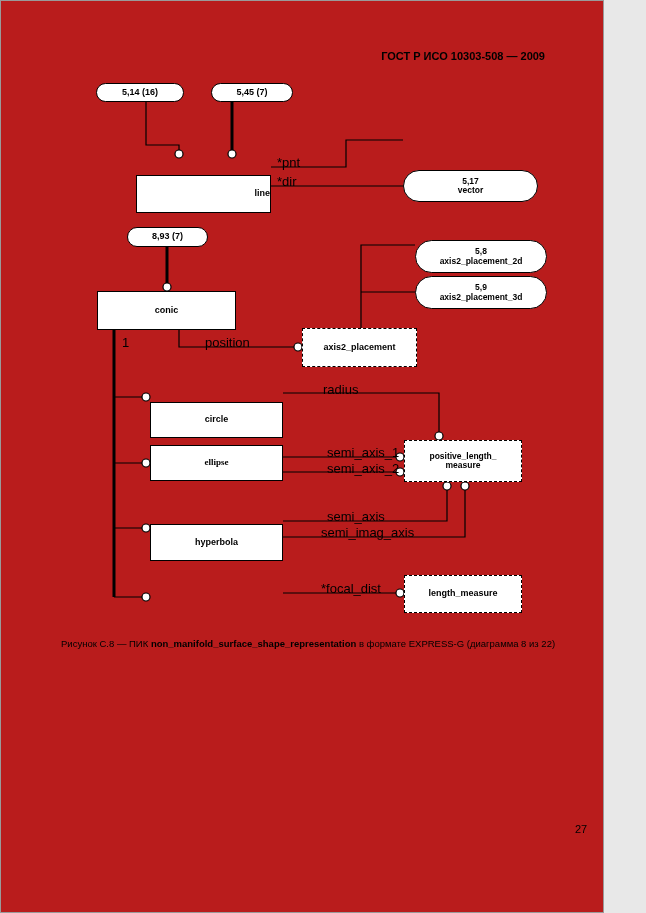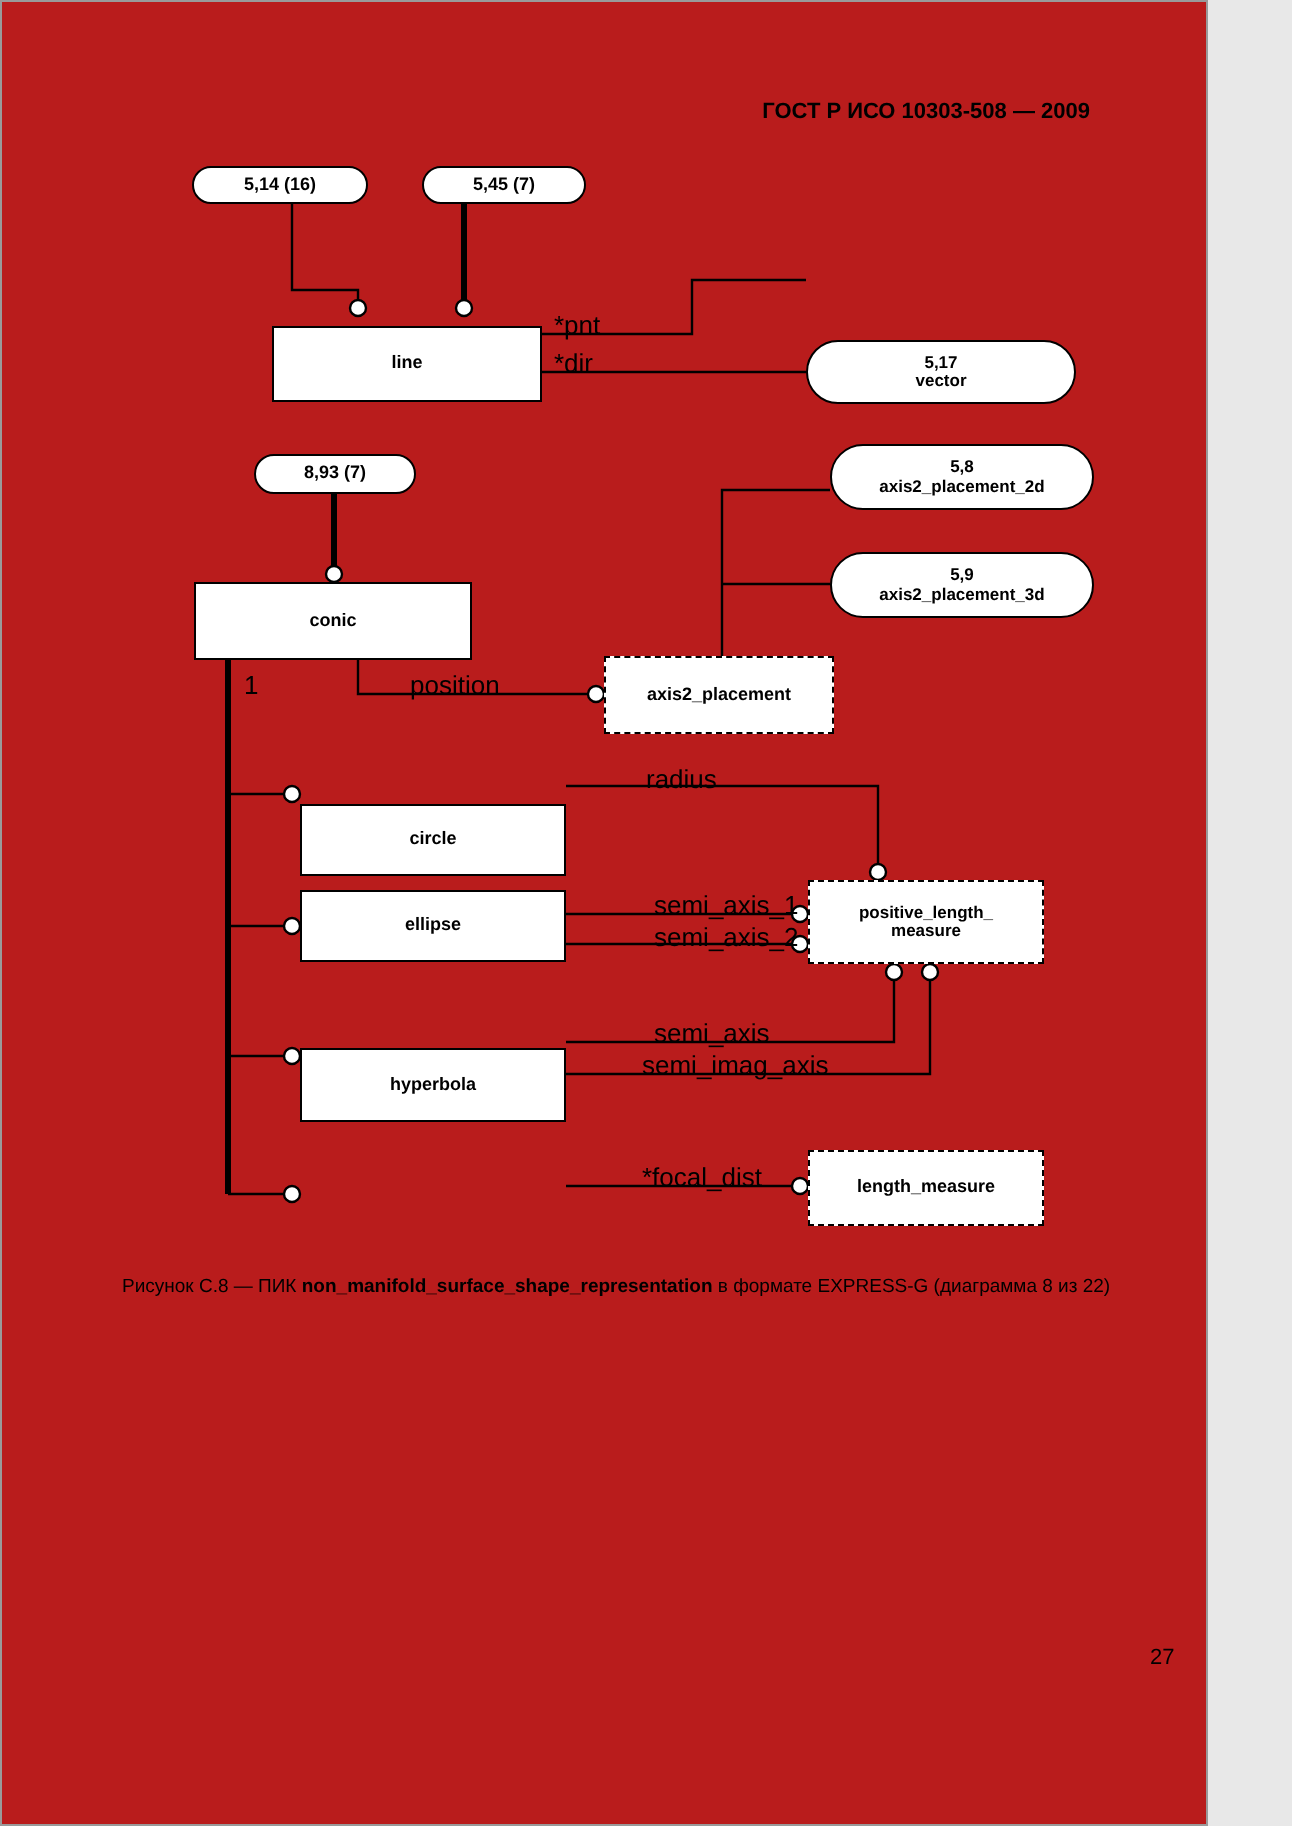--- a/index.html
+++ b/index.html
@@ -115,39 +115,39 @@
     <span>5,45 (7)</span>
   </div>
   <div class="node oval" style="left:126px;top:226px;width:81px;height:20px;">
     <span>8,93 (7)</span>
   </div>
 
   <div class="node oval two-line" style="left:402px;top:169px;width:135px;height:32px;">
     <span>5,17</span>
     <span>vector</span>
   </div>
-  <div class="node oval two-line" style="left:414px;top:221px;width:132px;height:33px;justify-content:center;">
+  <div class="node oval two-line" style="left:414px;top:239px;width:132px;height:33px;justify-content:center;">
     <span>5,8</span>
     <span>axis2_placement_2d</span>
   </div>
   <div class="node oval two-line" style="left:414px;top:275px;width:132px;height:33px;">
     <span>5,9</span>
     <span>axis2_placement_3d</span>
   </div>
 
-  <div class="node" style="left:135px;top:162px;width:135px;height:38px;">
+  <div class="node" style="left:135px;top:174px;width:135px;height:38px;justify-content:flex-end;">
     <span>line</span>
   </div>
   <div class="node" style="left:96px;top:290px;width:139px;height:39px;">
     <span>conic</span>
   </div>
   <div class="node" style="left:149px;top:378px;width:133px;height:36px;margin-top:23px;">
     <span>circle</span>
   </div>
-  <div class="node" style="left:149px;top:444px;width:133px;height:36px;">
+  <div class="node" style="left:149px;top:444px;width:133px;height:36px;font-family:Liberation Serif, serif;">
     <span>ellipse</span>
   </div>
   <div class="node" style="left:149px;top:523px;width:133px;height:37px;">
     <span>hyperbola</span>
   </div>
 
   <div class="node dashed" style="left:301px;top:327px;width:115px;height:39px;">
     <span>axis2_placement</span>
   </div>
   <div class="node dashed two-line" style="left:403px;top:439px;width:118px;height:42px;">

